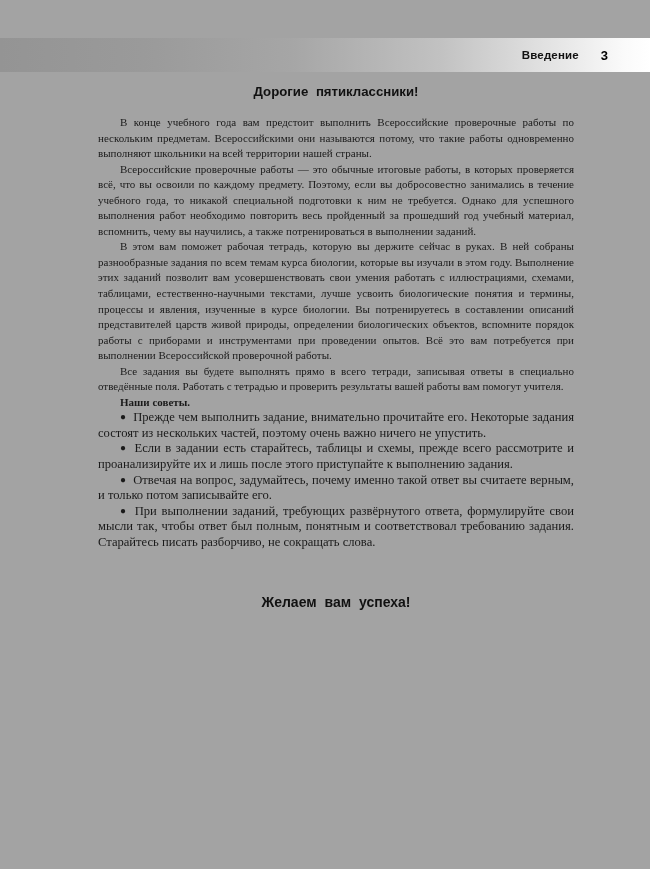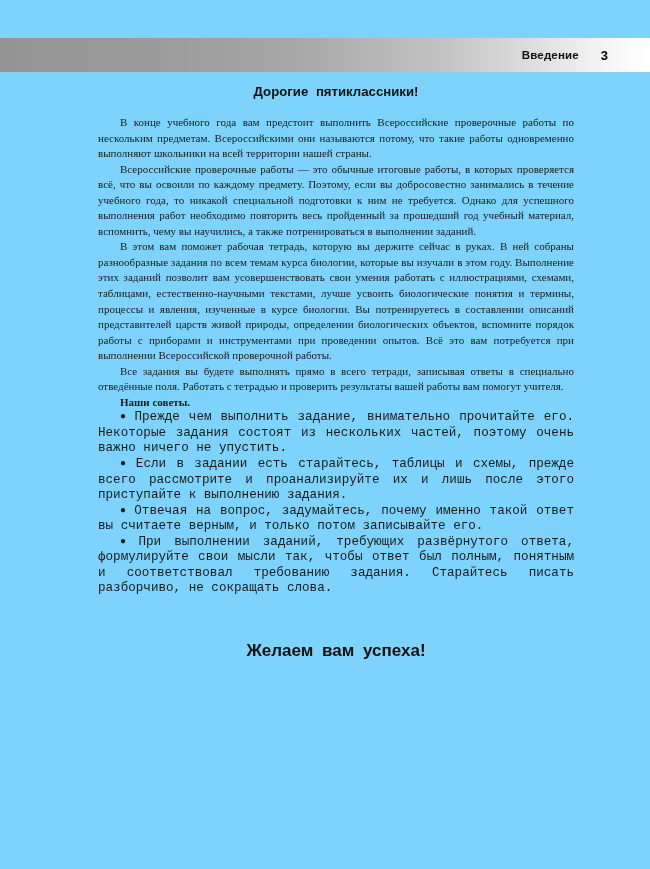--- a/index.html
+++ b/index.html
@@ -14,21 +14,21 @@
     position: relative;
     overflow: hidden;
     font-family: "Liberation Serif", serif;
     color: #1a1a1a;
     -webkit-font-smoothing: antialiased;
   }
 
   .page {
     position: absolute;
     inset: 0;
-    background: #7dd3fc;
+    background: #a3a3a3;
   }
 
   
   .header-band {
     position: absolute;
     left: 0;
     top: 38px;
     width: 650px;
     height: 34px;
     background: linear-gradient(
@@ -113,35 +113,34 @@
 
   ul.tips li {
     margin: 0;
     padding: 0;
     font-size: 12.6px;
     line-height: 15.55px;
     text-align: justify;
     text-justify: inter-word;
     text-indent: 22px;
     color: #1a1a1a;
-    font-family: Liberation Mono, monospace;
   }
 
   ul.tips li .bullet {
     font-size: 10px;
     line-height: 1;
     padding-right: 7px;
     vertical-align: 1px;
   }
 
   .closing {
     margin-top: 44px;
     font-family: "Liberation Sans", sans-serif;
     font-weight: bold;
-    font-size: 17px;
+    font-size: 14px;
     text-align: center;
     word-spacing: 4px;
     color: #111111;
   }
 </style>
 </head>
 <body>
 
 <div class="page">
 

